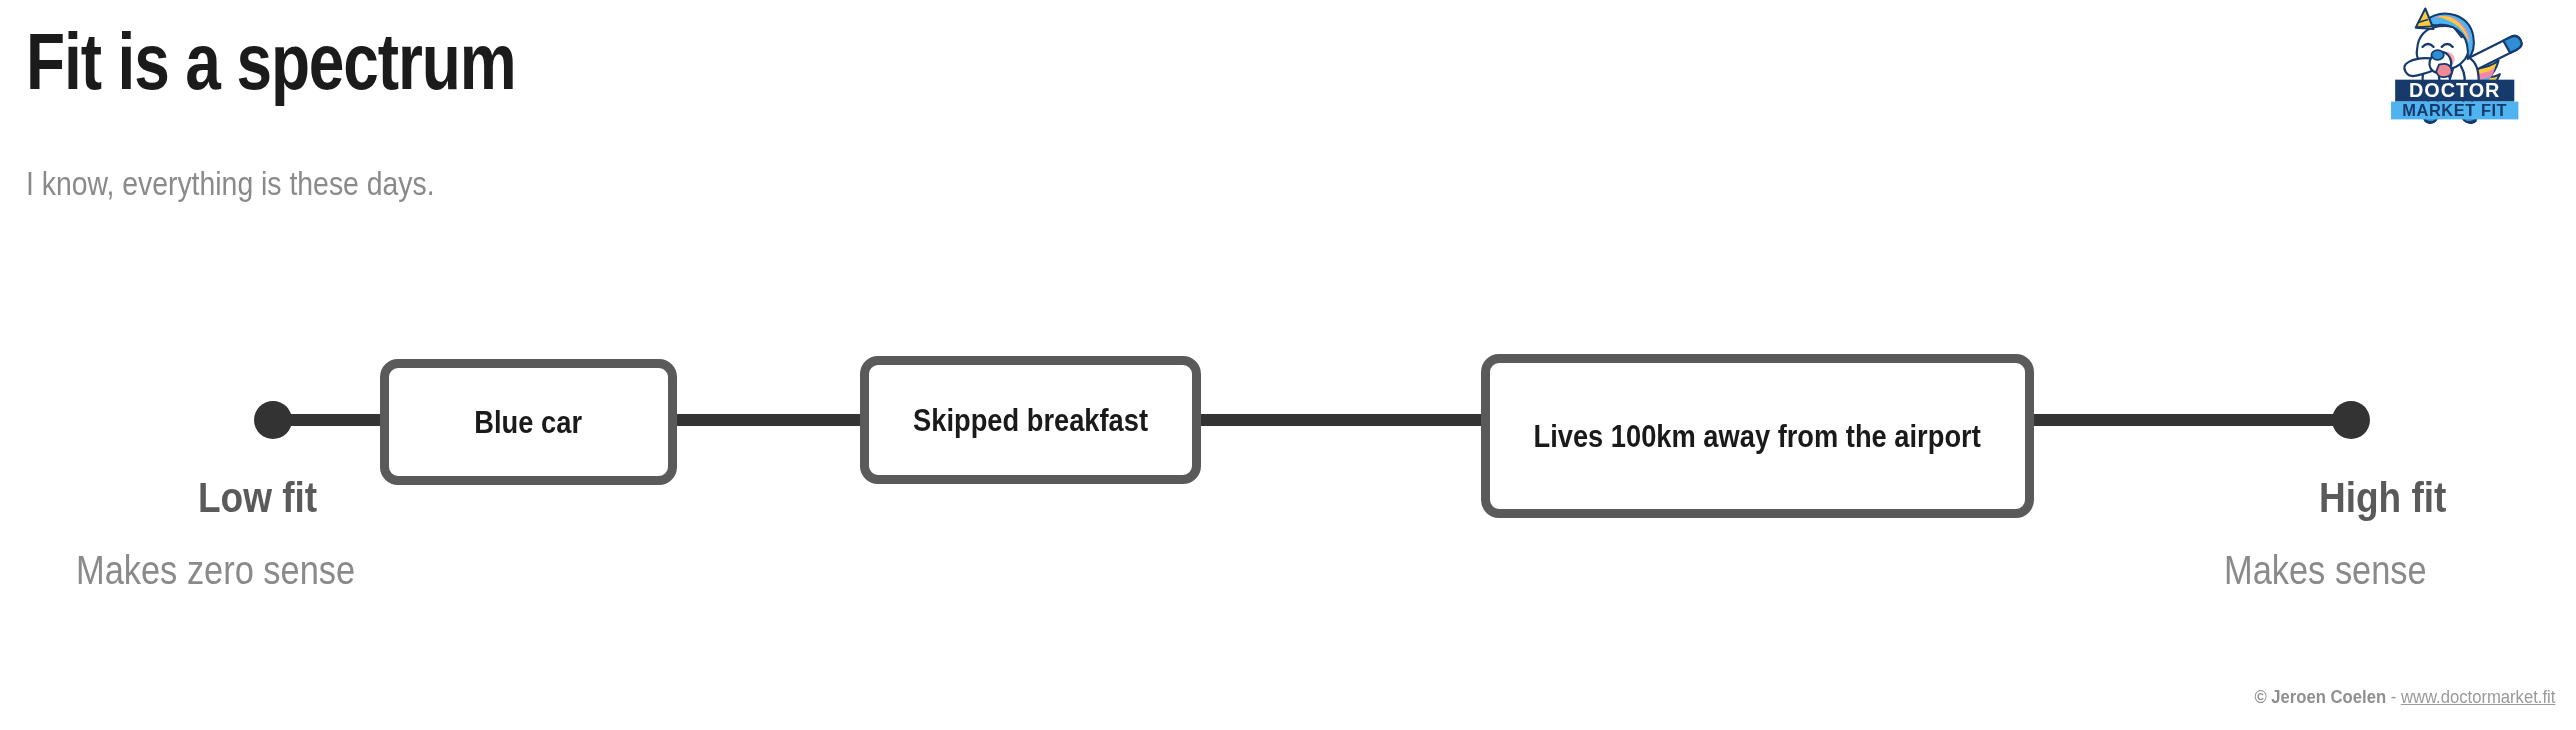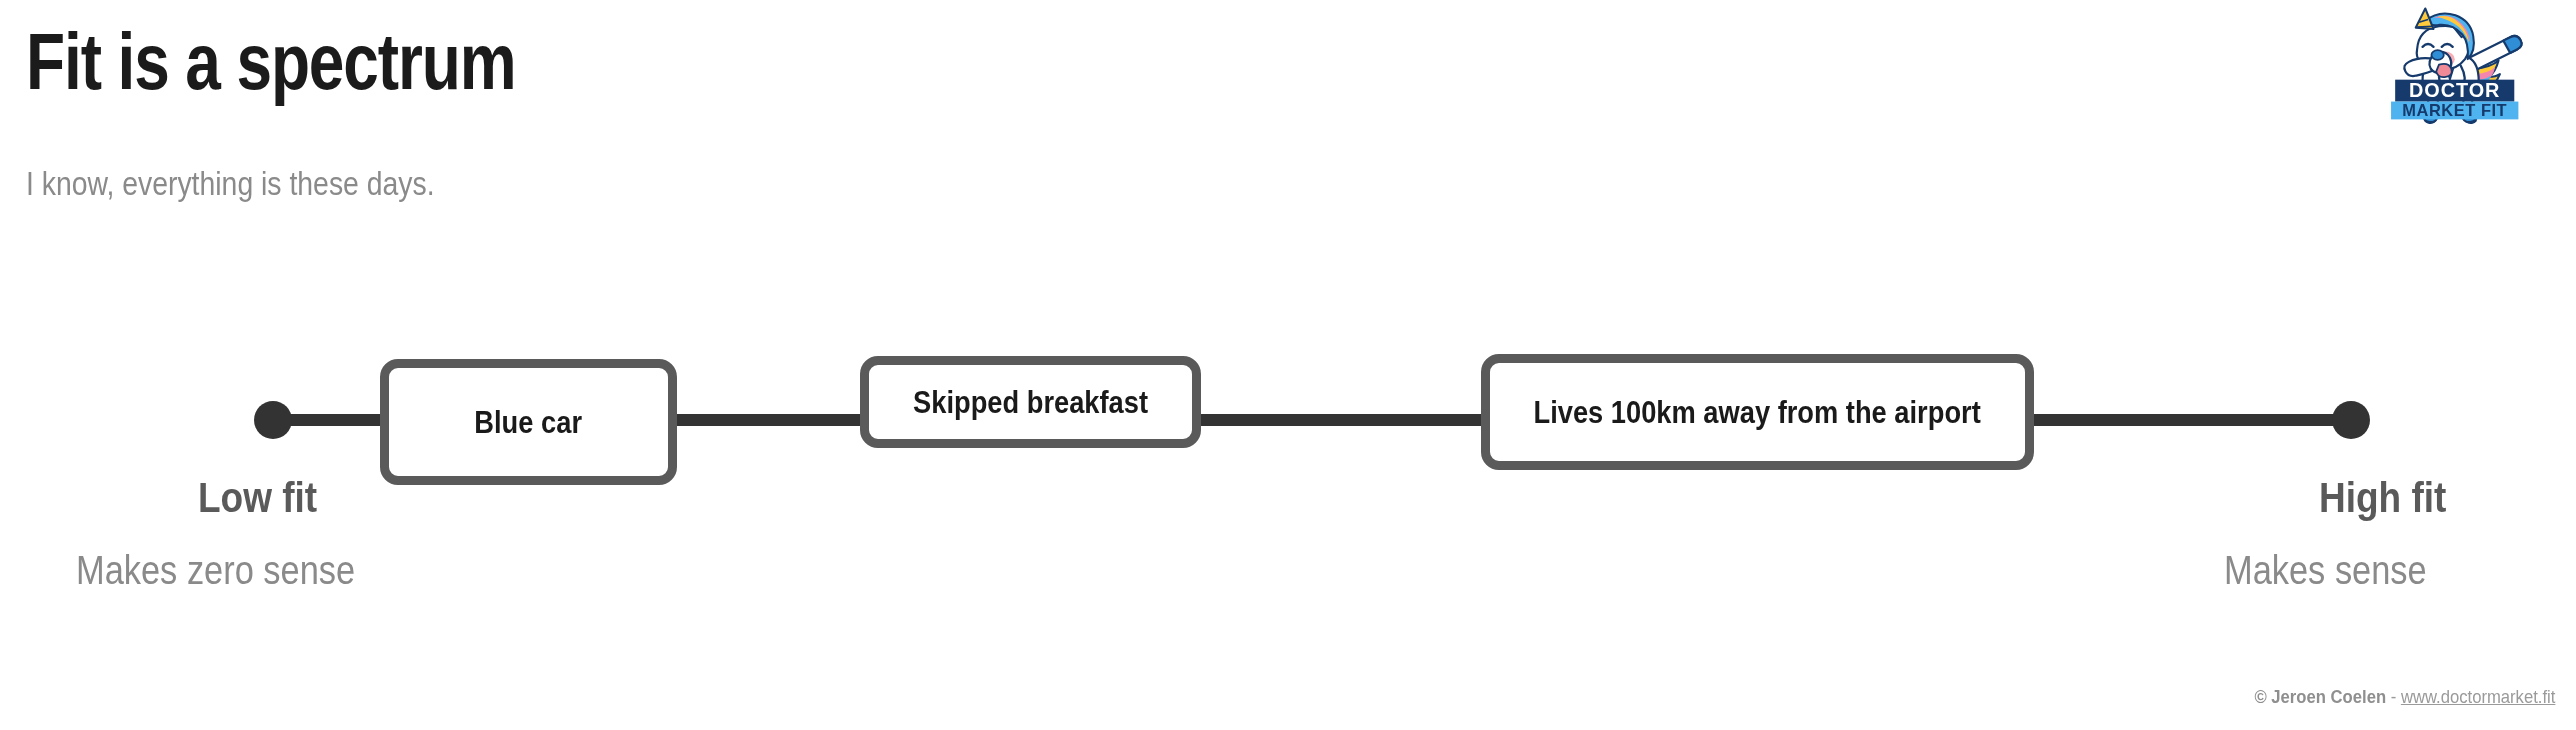--- a/index.html
+++ b/index.html
@@ -97,22 +97,22 @@
     font-family: "Liberation Sans Narrow", "Liberation Sans", sans-serif;
     font-weight: bold;
     font-size: 31px;
     line-height: 1;
     color: #1a1a1a;
     white-space: nowrap;
     transform: scaleX(0.88);
   }
 
   #node-0 { left: 380px;  top: 359px; width: 297px; height: 126px; }
-  #node-1 { left: 860px; top: 356px; width: 341px; height: 92px; }
-  #node-2 { left: 1481px; top: 354px; width: 553px; height: 116px; }
+  #node-1 { left: 860px; top: 356px; width: 341px; height: 128px; }
+  #node-2 { left: 1481px; top: 354px; width: 553px; height: 164px; }
 
   
   .anchor-strong {
     position: absolute;
     font-family: "Liberation Sans Narrow", "Liberation Sans", sans-serif;
     font-weight: bold;
     font-size: 43px;
     line-height: 1;
     color: #5a5a5a;
     white-space: nowrap;

